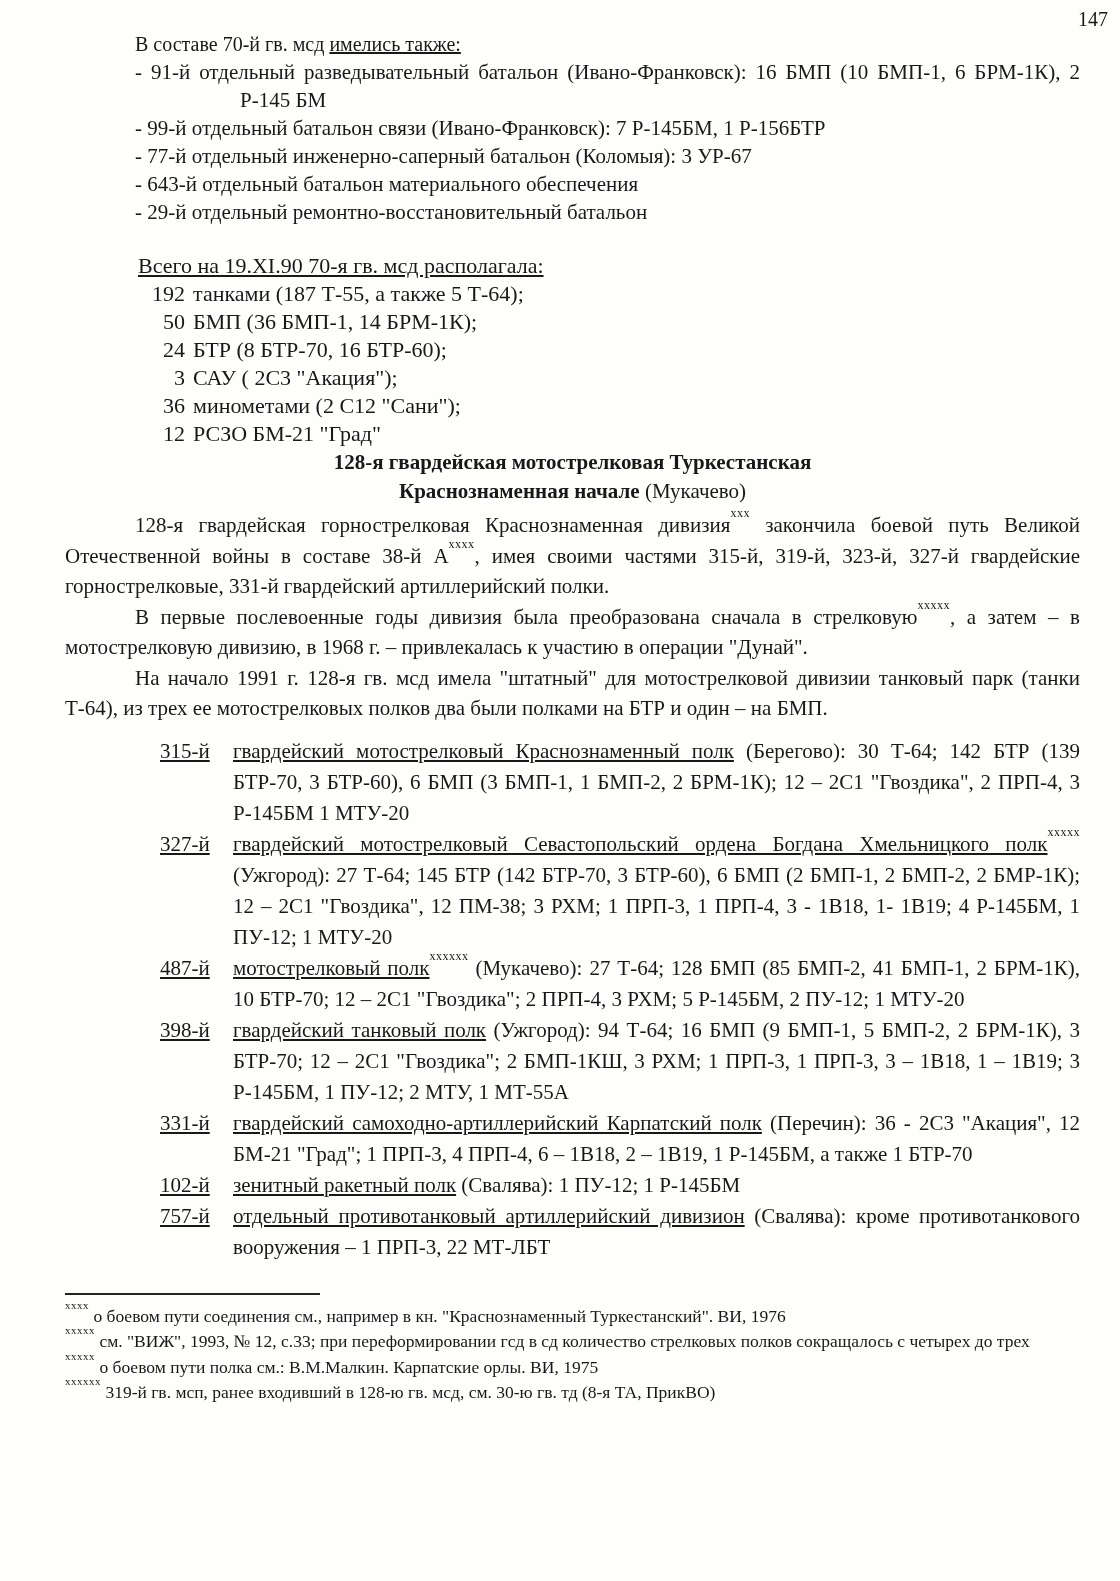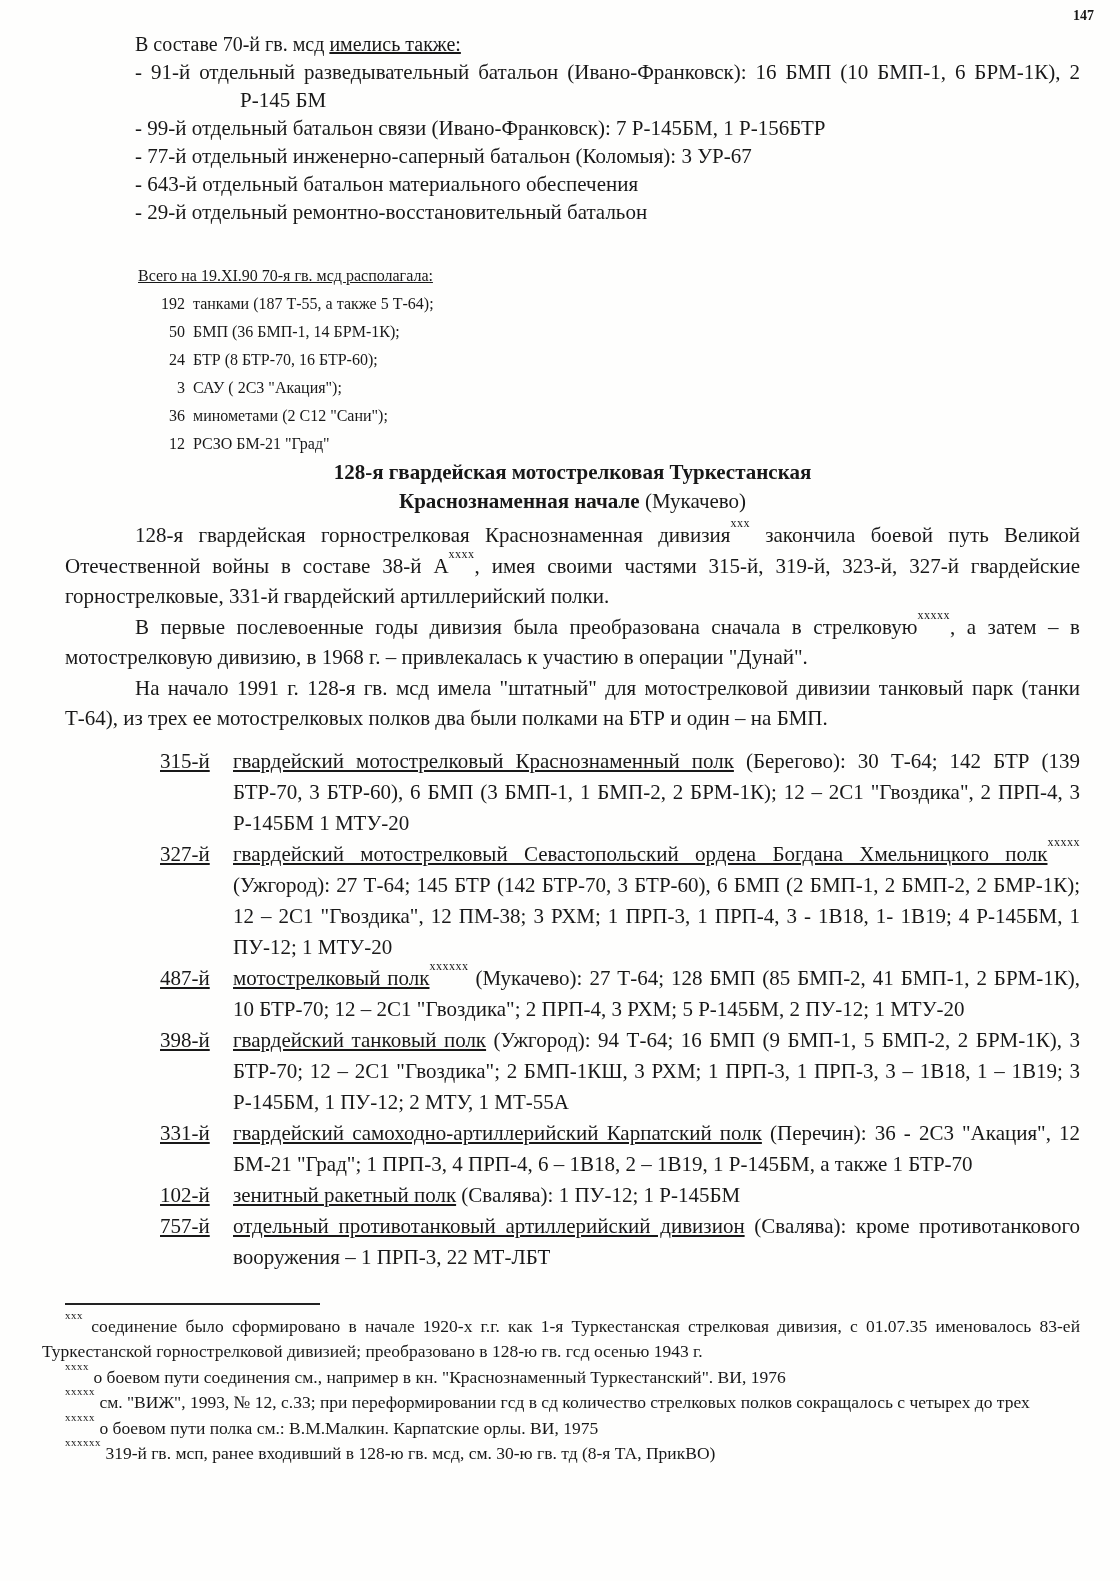--- a/index.html
+++ b/index.html
@@ -6,29 +6,29 @@
   html,body { background:#ffffff; }
   .page {
     position:relative;
     width:1120px; height:1581px;
     background:#fefefd;
     color:#181818;
     font-family:"Liberation Serif","DejaVu Serif",serif;
     overflow:hidden;
   }
   .content { padding:30px 40px 0 65px; }
-  .pageno { position:absolute; top:8px; right:26px; font-size:14px;font-weight:bold; }
+  .pageno { position:absolute; top:8px; right:12px; font-size:20px; }
 
   .u { text-decoration:underline; }
 
   .intro { padding-left:70px; font-size:20px; line-height:28px; }
   .blist { font-size:21px; line-height:28px; }
   .bitem { padding-left:175px; text-indent:-105px; text-align:justify; }
 
-  .totals { margin-top:36px; font-size:16px; line-height:28px; }
+  .totals { margin-top:26px; font-size:22px; line-height:28px; }
   .totals-header { padding-left:73px; }
   .trow { display:flex; }
   .tnum { flex:none; width:120px; text-align:right; }
   .ttext { margin-left:8px; }
 
   .heading { text-align:center; font-weight:bold; font-size:21px; line-height:29px; }
   .heading .nb { font-weight:normal; }
 
   .paras { margin-top:4px; }
   .para { font-size:21px; line-height:30.5px; text-align:justify; text-indent:70px; }
@@ -129,21 +129,20 @@
         </div>
       <div class="reg">
           <span class="rnum">757-й</span>
           <span class="rbody"><span class="u">отдельный противотанковый артиллерийский дивизион</span><sup></sup><span> (Свалява): кроме противотанкового вооружения – 1 ПРП-3, 22  МТ-ЛБТ</span></span>
         </div>
     </div>
 
     <div class="fnsep"></div>
 
     <div class="fns">
-      <div class="fn"><sup>xxx</sup> <span>соединение было сформировано в начале 1920-х г.г. как 1-я Туркестанская стрелковая дивизия, с 01.07.35 именовалось 83-ей Туркестанской горнострелковой дивизией; преобразовано в 128-ю гв. гсд осенью 1943 г.</span></div>
       <div class="fn"><sup>xxxx</sup> <span>о боевом пути соединения см., например в кн. "Краснознаменный Туркестанский". ВИ, 1976</span></div>
       <div class="fn"><sup>xxxxx</sup> <span>см. "ВИЖ", 1993,  № 12, с.33; при переформировании гсд в сд количество стрелковых полков сокращалось с четырех до трех</span></div>
       <div class="fn"><sup>xxxxx</sup> <span>о боевом пути полка см.: В.М.Малкин. Карпатские орлы. ВИ, 1975</span></div>
       <div class="fn"><sup>xxxxxx</sup> <span>319-й гв. мсп, ранее входивший в 128-ю гв. мсд, см. 30-ю гв. тд (8-я ТА, ПрикВО)</span></div>
     </div>
 
   </div>
 </div>
 
 </body></html>

